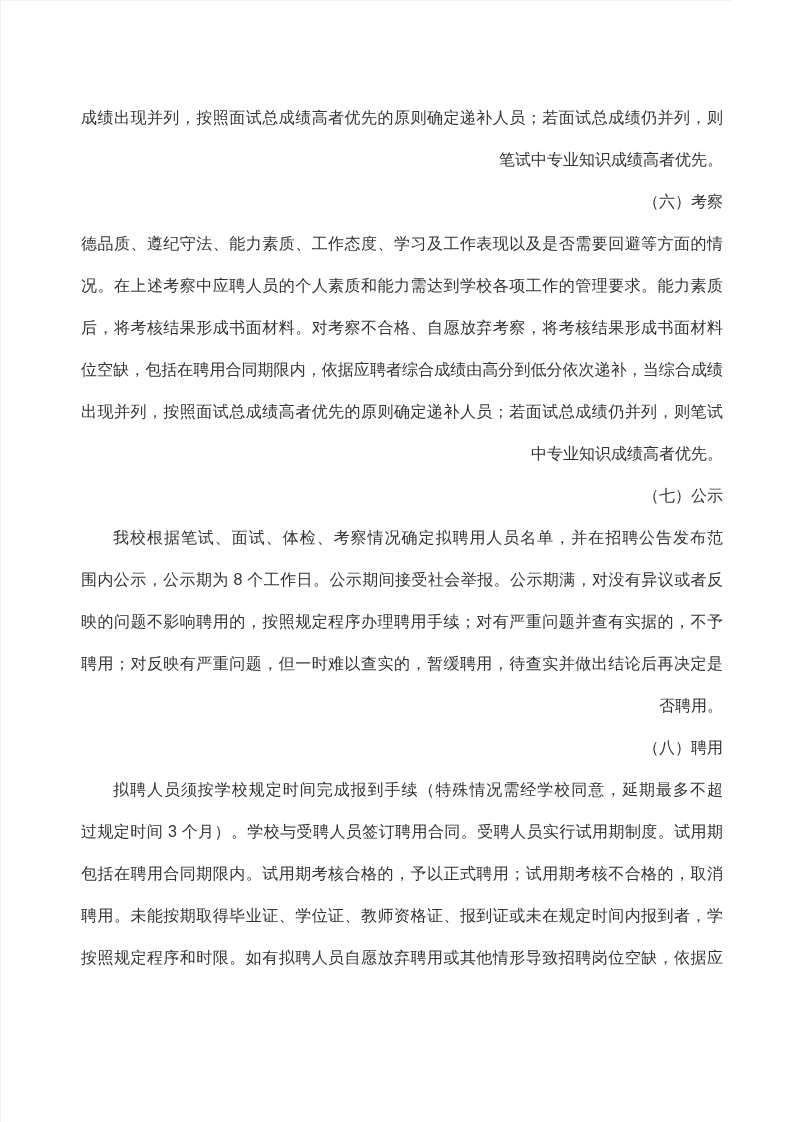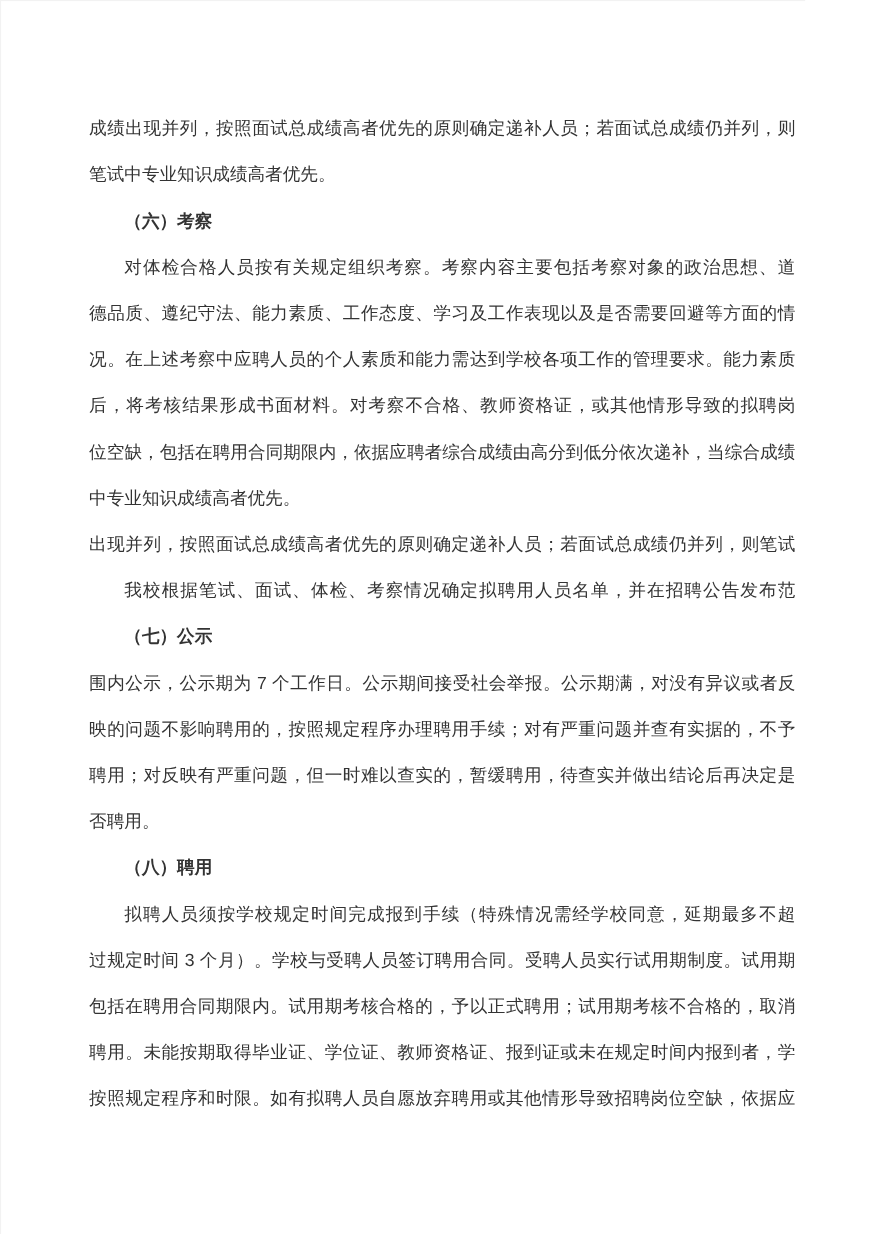--- a/index.html
+++ b/index.html
@@ -23,59 +23,58 @@
     top: 96px;
     left: 80px;
     width: 642px;
     color: #333333;
     font-size: 16px;
   }
   .line {
     height: 42px;
     line-height: 42px;
     overflow: hidden;
-    text-align: left;
+    text-align: right;
     white-space: normal;
   }
   .line.fill {
     text-align: justify;
   }
   .line.fill::after {
     content: "";
     display: inline-block;
     width: 100%;
     height: 0;
     line-height: 0;
   }
   .line.indent {
     text-indent: 2em;
   }
   .line.heading {
-    font-weight: bold;
+    font-weight: normal;
     text-indent: 2em;
   }
 </style>
 </head>
 <body>
 
 <div class="page">
   <div class="doc-body">
       <div class="line body fill">成绩出现并列，按照面试总成绩高者优先的原则确定递补人员；若面试总成绩仍并列，则</div>
       <div class="line body">笔试中专业知识成绩高者优先。</div>
       <div class="line heading">（六）考察</div>
-      <div class="line body fill indent">对体检合格人员按有关规定组织考察。考察内容主要包括考察对象的政治思想、道</div>
       <div class="line body fill">德品质、遵纪守法、能力素质、工作态度、学习及工作表现以及是否需要回避等方面的情</div>
       <div class="line body fill">况。在上述考察中应聘人员的个人素质和能力需达到学校各项工作的管理要求。能力素质</div>
-      <div class="line body fill">后，将考核结果形成书面材料。对考察不合格、教师资格证，或其他情形导致的拟聘岗</div>
+      <div class="line body fill">后，将考核结果形成书面材料。对考察不合格、自愿放弃考察，将考核结果形成书面材料</div>
       <div class="line body fill">位空缺，包括在聘用合同期限内，依据应聘者综合成绩由高分到低分依次递补，当综合成绩</div>
+      <div class="line body fill">出现并列，按照面试总成绩高者优先的原则确定递补人员；若面试总成绩仍并列，则笔试</div>
       <div class="line body">中专业知识成绩高者优先。</div>
-      <div class="line body fill">出现并列，按照面试总成绩高者优先的原则确定递补人员；若面试总成绩仍并列，则笔试</div>
+      <div class="line heading">（七）公示</div>
       <div class="line body fill indent">我校根据笔试、面试、体检、考察情况确定拟聘用人员名单，并在招聘公告发布范</div>
-      <div class="line heading">（七）公示</div>
-      <div class="line body fill">围内公示，公示期为 7 个工作日。公示期间接受社会举报。公示期满，对没有异议或者反</div>
+      <div class="line body fill">围内公示，公示期为 8 个工作日。公示期间接受社会举报。公示期满，对没有异议或者反</div>
       <div class="line body fill">映的问题不影响聘用的，按照规定程序办理聘用手续；对有严重问题并查有实据的，不予</div>
       <div class="line body fill">聘用；对反映有严重问题，但一时难以查实的，暂缓聘用，待查实并做出结论后再决定是</div>
       <div class="line body">否聘用。</div>
       <div class="line heading">（八）聘用</div>
       <div class="line body fill indent">拟聘人员须按学校规定时间完成报到手续（特殊情况需经学校同意，延期最多不超</div>
       <div class="line body fill">过规定时间 3 个月）。学校与受聘人员签订聘用合同。受聘人员实行试用期制度。试用期</div>
       <div class="line body fill">包括在聘用合同期限内。试用期考核合格的，予以正式聘用；试用期考核不合格的，取消</div>
       <div class="line body fill">聘用。未能按期取得毕业证、学位证、教师资格证、报到证或未在规定时间内报到者，学</div>
       <div class="line body fill">按照规定程序和时限。如有拟聘人员自愿放弃聘用或其他情形导致招聘岗位空缺，依据应</div>
     </div>

